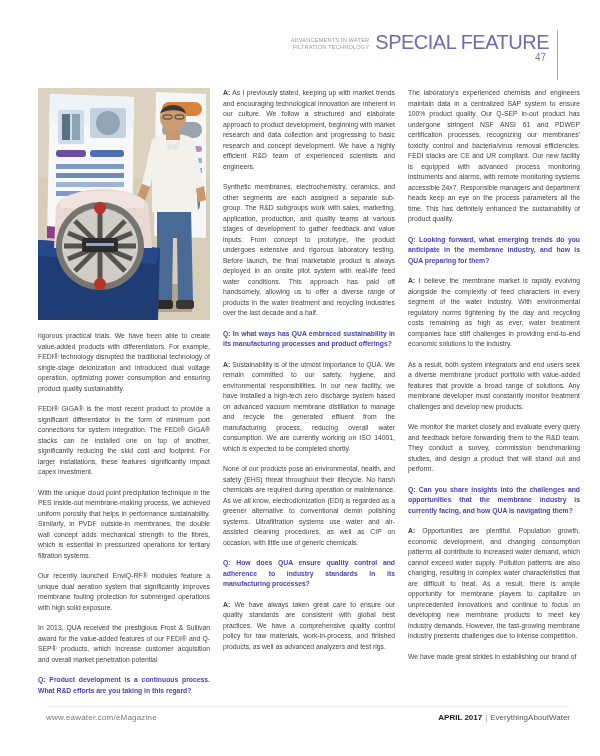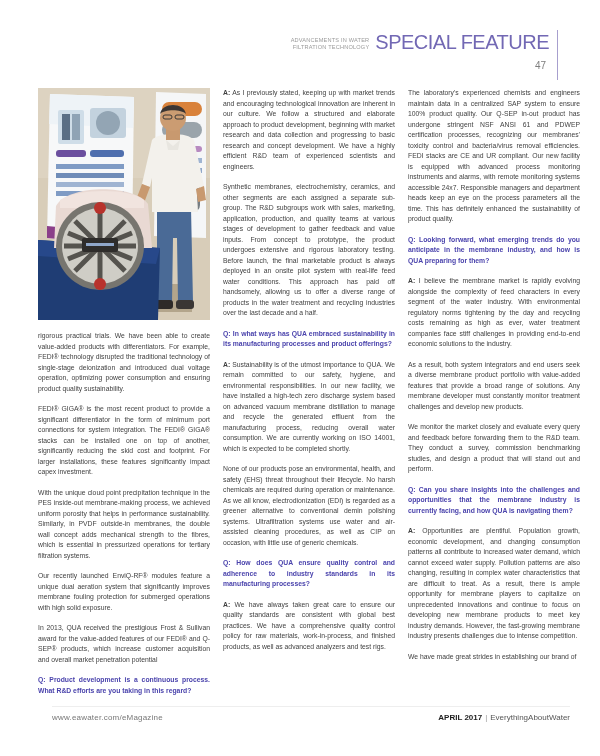--- a/index.html
+++ b/index.html
@@ -25,21 +25,21 @@
   .feature-title {
     color: #7268b4; font-size: 20px; font-weight: 400;
     letter-spacing: -0.5px; line-height: 1;
     padding-top: 2px;
   }
   .vrule {
     width: 1px; height: 50px; background: #a79fce; margin-left: 8px;
   }
   .pagenum {
     position: absolute; top: 52px; right: 54px;
-    color: #7e7e7e; font-size: 10px; margin-top: 8px;
+    color: #7e7e7e; font-size: 10px;
   }
   
   .content {
     position: absolute; top: 88px; left: 38px;
     display: flex; gap: 13px;
   }
   .col { width: 172px; }
   p.body {
     font-size: 6.8px; line-height: 10.5px; color: #3f3f3f;
     text-align: justify; margin: 0 0 10px 0;
@@ -49,21 +49,21 @@
     font-weight: bold; text-align: justify; margin: 0 0 10px 0;
   }
   .aprefix { font-weight: bold; }
   
   .photo {
     width: 172px; height: 232px; margin-bottom: 11px;
     background: #d8cdb9; overflow: hidden;
   }
   
   .footer {
-    position: absolute; left: 52px; right: 30px; bottom: 34px;
+    position: absolute; left: 46px; right: 30px; bottom: 34px;
     display: flex; justify-content: space-between; align-items: baseline;
     border-top: 1px solid #eeeeee; padding-top: 6px;
   }
   .footer-url { color: #777777; font-size: 8px; letter-spacing: 0.2px; }
   .footer-right { font-size: 8px; color: #555555; }
   .footer-right .date { font-weight: bold; color: #1d1d1d; }
   .footer-right .sep { color: #9a9a9a; padding: 0 3px; }
 </style>
 </head>
 <body>

